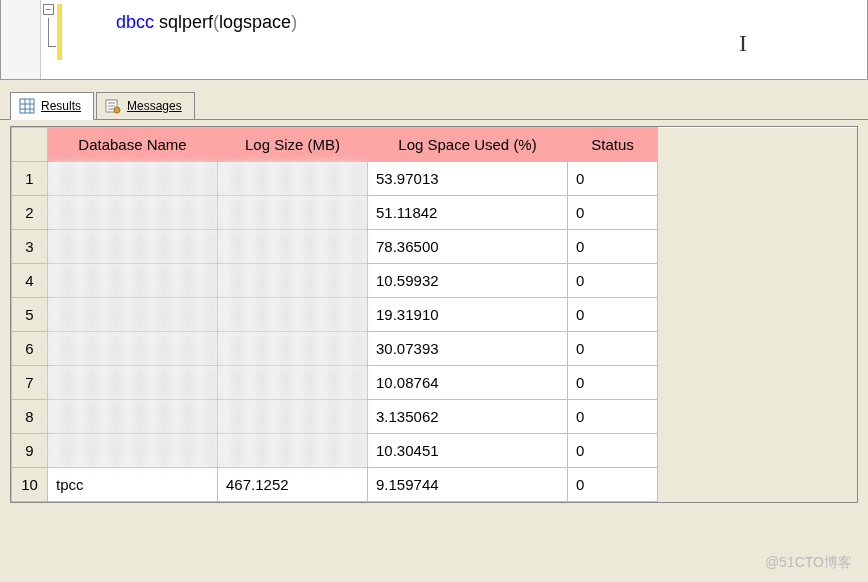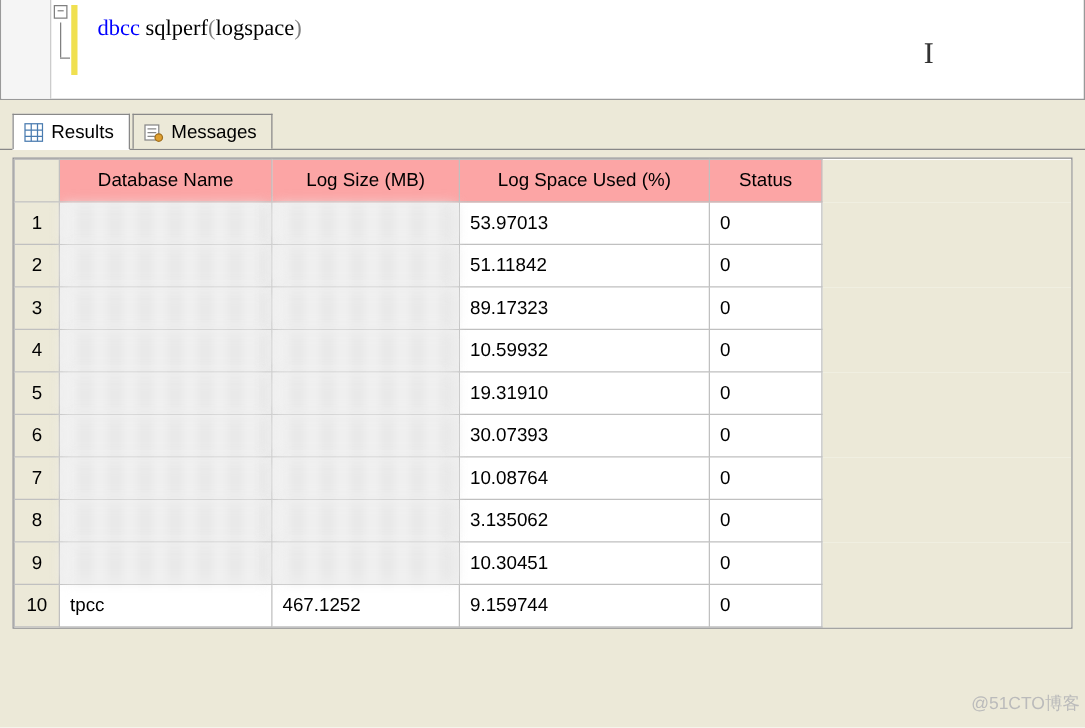--- a/index.html
+++ b/index.html
@@ -22,23 +22,23 @@
     .gutter {
       position: absolute;
       left: 0;
       top: 0;
       bottom: 0;
       width: 40px;
       background: #f5f5f5;
       border-right: 1px solid #ccc;
     }
     .code-line {
-      font-family: Liberation Serif, serif;
+      font-family: Liberation Sans, sans-serif;
       font-size: 18px;
-      padding-left: 77px;
+      padding-left: 115px;
       line-height: 28px;
       position: relative;
     }
     .fold-mark {
       position: absolute;
       left: 42px;
       top: 4px;
       width: 11px;
       height: 11px;
       border: 1px solid #808080;
@@ -99,23 +99,24 @@
     }
     .tab {
       display: flex;
       align-items: center;
       gap: 6px;
       padding: 5px 12px 5px 8px;
       background: #ece9d8;
       border: 1px solid #888;
       border-bottom: none;
       margin-right: 2px;
-      font-size: 15px;
+      font-size: 12px;
       cursor: pointer;
       position: relative;
+      text-decoration: underline;
     }
     .tab.active {
       background: #fff;
       z-index: 2;
       border-bottom: 1px solid #fff;
       margin-bottom: -1px;
     }
     .tab-icon {
       width: 16px;
       height: 16px;
@@ -166,21 +167,21 @@
     }
     .blurred::after {
       content: '';
       position: absolute;
       inset: 2px;
       background: repeating-linear-gradient(90deg, #e8e8e8 0px, #f8f8f8 8px, #e0e0e0 16px, #f0f0f0 24px);
       filter: blur(5px);
     }
     .watermark {
       position: absolute;
-      right: 4px;
+      right: 16px;
       bottom: 10px;
       color: #bbb;
       font-size: 14px;
     }
   </style>
 </head>
 <body>
 
 <div class="editor-area">
   <div class="gutter"></div>
@@ -249,21 +250,21 @@
             <td class="blurred"></td>
             <td class="blurred"></td>
             <td>51.11842</td>
             <td>0</td>
             <td style="border: none; background: rgb(236, 233, 216);"></td>
           </tr>
           <tr>
             <td class="row-num">3</td>
             <td class="blurred"></td>
             <td class="blurred"></td>
-            <td>89.17323</td>
+            <td>78.36500</td>
             <td>0</td>
             <td style="border: none; background: rgb(236, 233, 216);"></td>
           </tr>
           <tr>
             <td class="row-num">4</td>
             <td class="blurred"></td>
             <td class="blurred"></td>
             <td>10.59932</td>
             <td>0</td>
             <td style="border: none; background: rgb(236, 233, 216);"></td>

